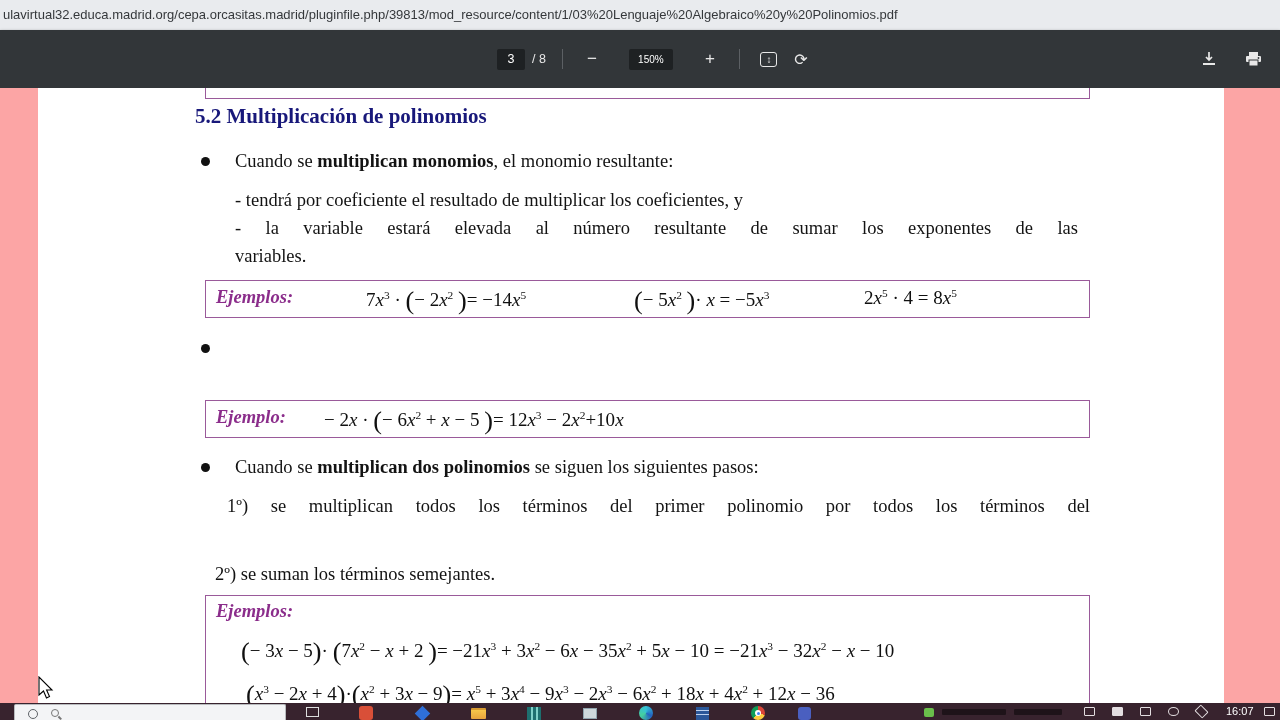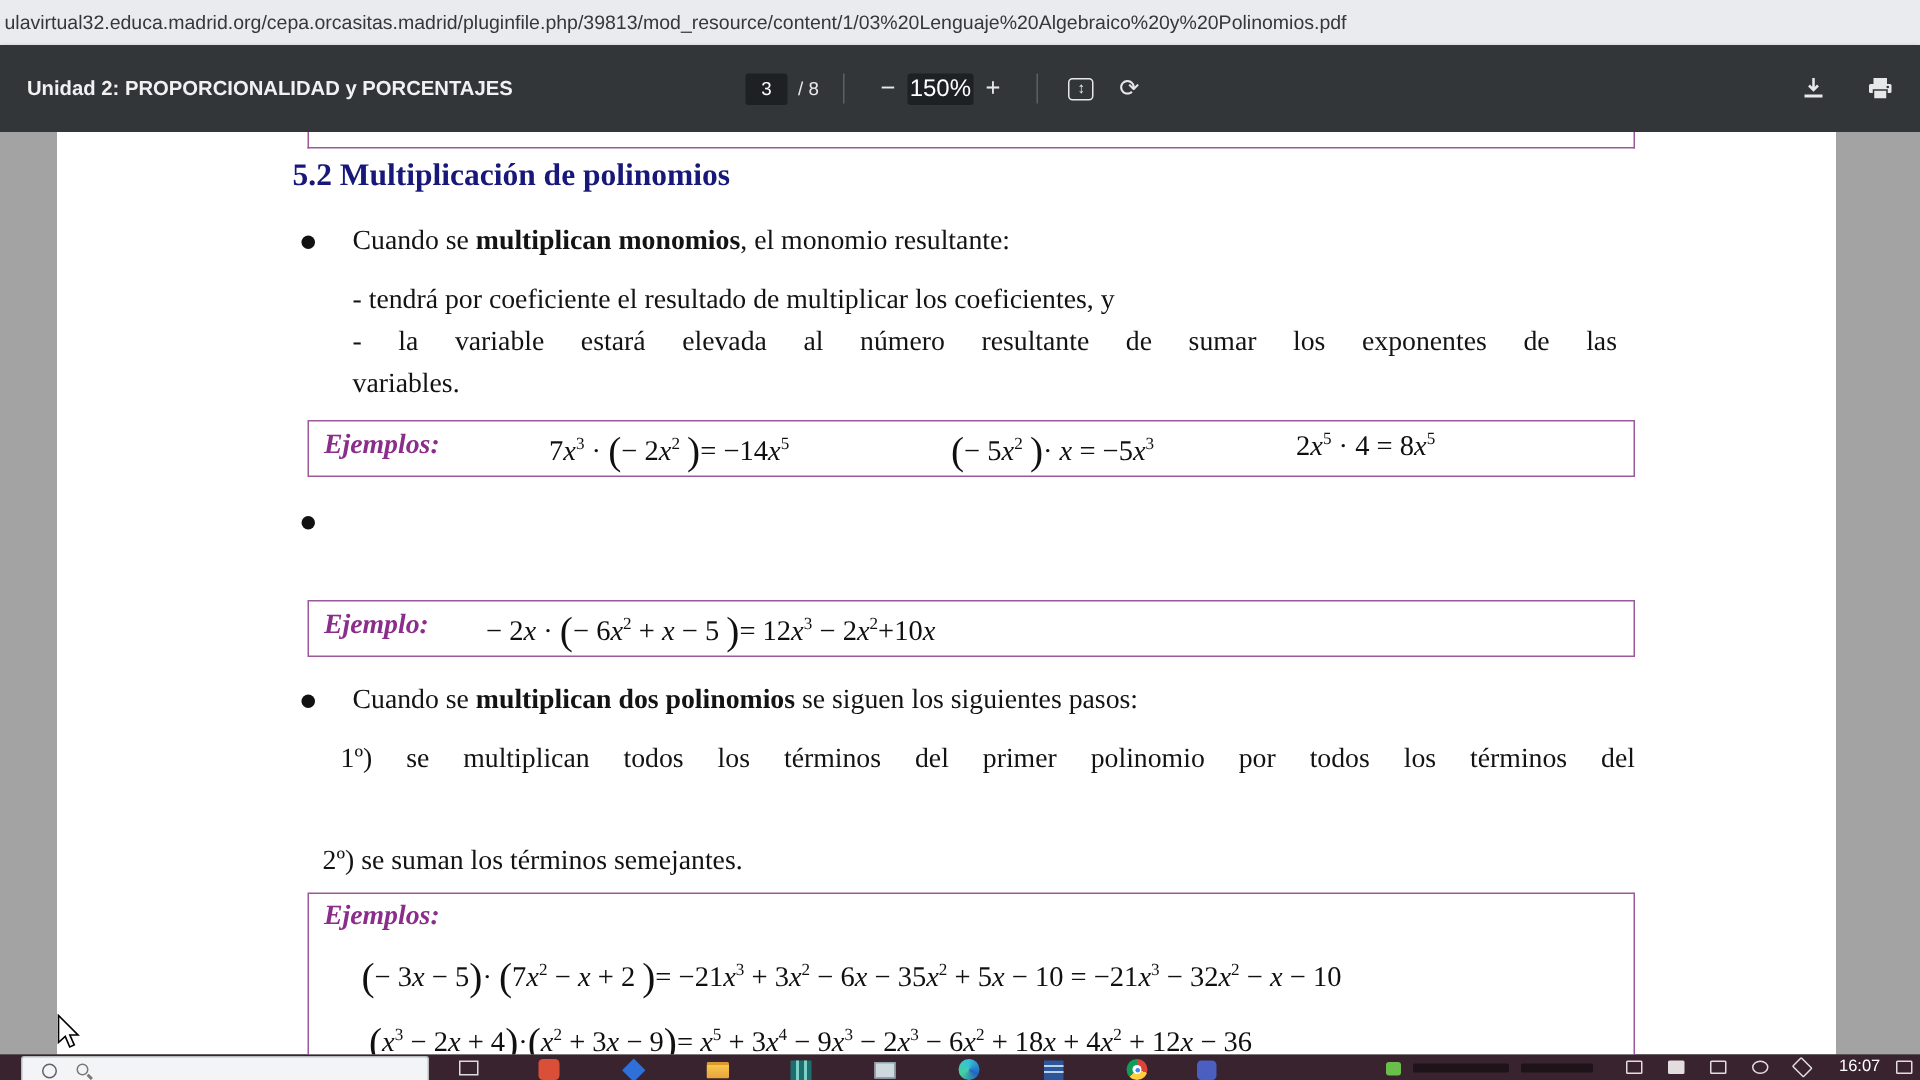--- a/index.html
+++ b/index.html
@@ -11,26 +11,26 @@
   #urlbar .url { position:absolute; left:3px; top:0; line-height:29px; font-size:13px; color:#35383b; white-space:nowrap; }
 
   
   #pdfbar { position:absolute; left:0; top:30px; width:1280px; height:58px; background:#323639; color:#f1f1f1; box-shadow:0 1px 3px rgba(0,0,0,.4); }
   #pdfbar .doctitle { position:absolute; left:18px; top:0; line-height:58px; font-size:13.5px; font-weight:bold; color:#f1f1f1; white-space:nowrap; }
   .ctr { position:absolute; left:497px; top:0; height:58px; display:flex; align-items:center; }
   .pagebox { width:28px; height:21px; background:#1e2123; border-radius:2px; color:#fff; font-size:12.5px; text-align:center; line-height:21px; }
   .pagetotal { margin-left:7px; font-size:12.5px; color:#e8e8e8; }
   .vsep { width:1px; height:20px; background:#5c6064; margin:0 16px; }
   .tbtn { width:26px; height:26px; display:flex; align-items:center; justify-content:center; font-size:17px; color:#e8e8e8; cursor:pointer; }
-  .zoombox { width:44px; height:21px; background:#1e2123; border-radius:2px; color:#fff; font-size:16px; text-align:center; line-height:21px; margin:0 0; }
+  .zoombox { width:44px; height:21px; background:#1e2123; border-radius:2px; color:#fff; font-size:10px; text-align:center; line-height:21px; margin:0 24px; }
   .fiticon { width:17px; height:15px; border:1.6px solid #e8e8e8; border-radius:3px; display:flex; align-items:center; justify-content:center; font-size:10px; color:#e8e8e8; }
   .rightbtns { position:absolute; right:14px; top:0; height:58px; display:flex; align-items:center; gap:18px; }
 
   
-  #content { position:absolute; left:0; top:88px; width:1280px; height:615px; background:#a3a3a3; overflow:hidden; }
+  #content { position:absolute; left:0; top:88px; width:1280px; height:615px; background:#fca5a5; overflow:hidden; }
   #page { position:absolute; left:38px; top:0; width:1186px; height:615px; background:#ffffff; }
   .doc { font-family:"Liberation Serif",serif; color:#131313; }
   .sect-title { position:absolute; left:157px; top:16px; font-size:21px; font-weight:bold; color:#18187a; font-family:"Liberation Serif",serif; }
   .bullet { position:absolute; width:9px; height:9px; background:#111; border-radius:50%; }
   .line { position:absolute; font-size:18.5px; line-height:28px; white-space:nowrap; }
   .jline { position:absolute; font-size:18.5px; line-height:28px; text-align:justify; text-align-last:justify; }
   .exbox { position:absolute; border:1.5px solid #9a5a9a; background:#fff; }
   .exlabel { font-style:italic; font-weight:bold; color:#8b2d8b; font-size:18.5px; font-family:"Liberation Serif",serif; }
   .math { font-family:"Liberation Serif",serif; font-size:19px; color:#101010; white-space:nowrap; }
   .math em { font-style:italic; }
@@ -55,21 +55,20 @@
 </head>
 <body>
 
 <div id="screen">
 
   <div id="urlbar">
     <div class="url">ulavirtual32.educa.madrid.org/cepa.orcasitas.madrid/pluginfile.php/39813/mod_resource/content/1/03%20Lenguaje%20Algebraico%20y%20Polinomios.pdf</div>
   </div>
 
   <div id="pdfbar">
-    <div class="doctitle">Unidad 2: PROPORCIONALIDAD y PORCENTAJES</div>
 
     <div class="ctr">
       <div class="pagebox">3</div>
       <div class="pagetotal">/ 8</div>
       <div class="vsep"></div>
       <div class="tbtn">−</div>
       <div class="zoombox">150%</div>
       <div class="tbtn">+</div>
       <div class="vsep"></div>
       <div class="tbtn">

